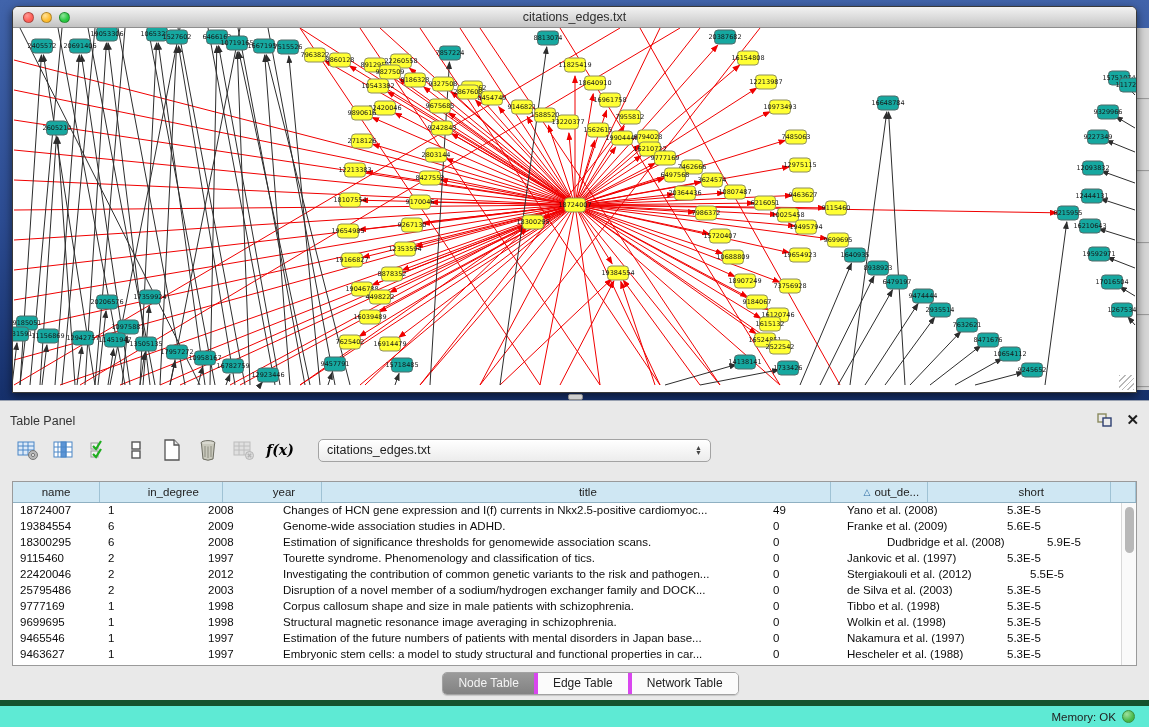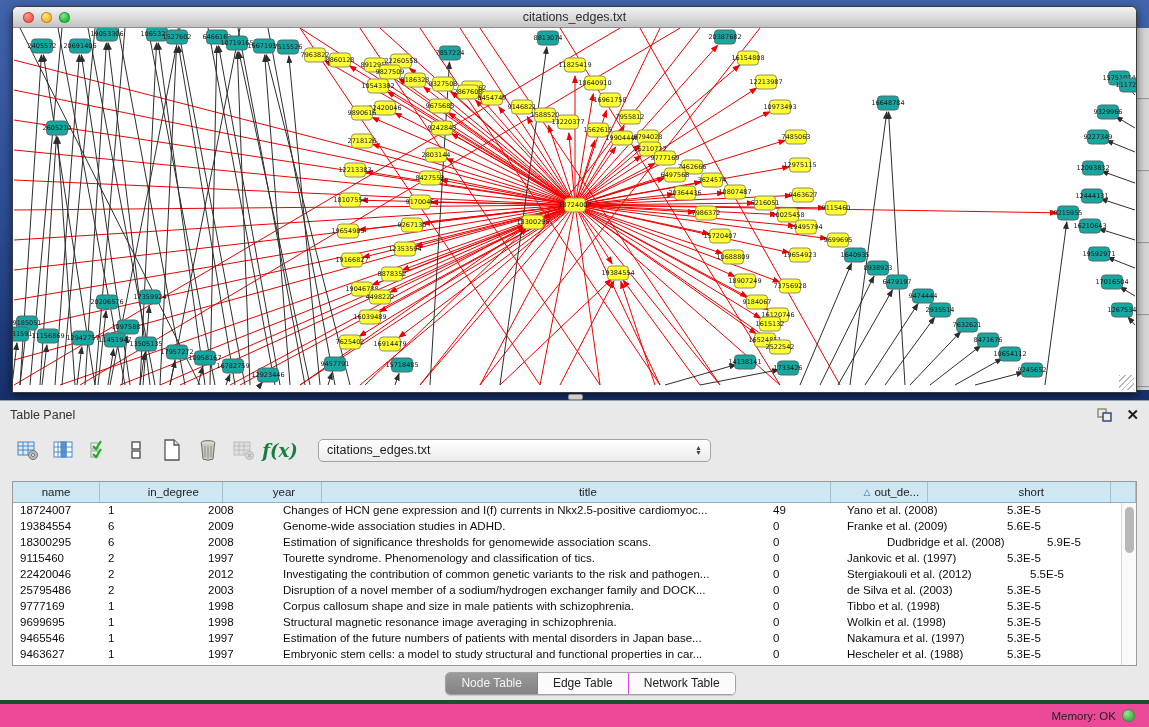--- a/index.html
+++ b/index.html
@@ -30,29 +30,29 @@
   .n-y { fill:#ffff33; stroke:#8f8f5a; stroke-width:1; }
   .n-t { fill:#16a8a0; stroke:#4f6a68; stroke-width:1; }
   .nlab { font:6.5px "DejaVu Sans", sans-serif; fill:#161616; text-anchor:middle; }
   .resize-grip { position:absolute; right:2px; bottom:2px; width:15px; height:15px;
             background:repeating-linear-gradient(315deg,#b9b9b9 0 1px,transparent 1px 4px); }
   .split-handle { position:absolute; left:568px; top:394px; width:15px; height:6px; background:#cfcfcf;
             border:1px solid #8a8a8a; border-radius:2px; }
 
   
   .table-panel { position:absolute; left:0; top:400px; width:1149px; height:327px; background:#e9e9e9; border-top:1px solid #97a0b0; }
-  .tp-header { height:27px; display:flex; align-items:center; padding:0 10px; }
+  .tp-header { height:27px; display:flex; align-items:flex-end; padding:0 10px; }
   .tp-title { font-size:12.5px; color:#333; flex:0 0 auto; }
   .tp-spacer { flex:1; }
   .tp-float { width:18px; height:16px; margin-right:12px; cursor:pointer; }
   .tp-close { font-size:15px; font-weight:bold; color:#1d1d1d; cursor:pointer; line-height:16px; }
 
   .tp-toolbar { height:44px; display:flex; align-items:center; padding-left:16px; gap:12px; }
   .tbico { width:24px; height:24px; display:flex; align-items:center; justify-content:center; cursor:pointer; }
-  .fx { font-family:"DejaVu Serif", serif; font-style:italic; font-weight:bold; font-size:18px; color:#15803d; }
+  .fx { font-family:"DejaVu Serif", serif; font-style:italic; font-weight:bold; font-size:14px; color:#000000; }
   .tbl-select { margin-left:14px; width:393px; height:23px; border:1px solid #a3a3a3; border-radius:5px;
             background:linear-gradient(180deg,#ffffff,#ececec); display:flex; align-items:center;
             padding:0 8px; font-size:12.5px; color:#1c1c1c; cursor:pointer; box-shadow:inset 0 1px 0 #fff; }
   .tbl-select .val { flex:1; }
   .spin { display:flex; flex-direction:column; line-height:5px; font-size:7px; color:#444; align-items:center; }
 
   .tbl-wrap { position:absolute; left:12px; top:80px; width:1125px; height:185px; background:#fff;
             border:1px solid #9a9a9a; overflow:hidden; }
   .tbl-header { display:flex; height:21px; background:#cfe7f3; border-bottom:1px solid #8fb0c2;gap:24px; }
   .th { border-right:1px solid #9fc2d4; display:flex; align-items:center; justify-content:center;
@@ -61,26 +61,26 @@
   .tbl-body { position:absolute; left:0; top:21px; right:15px; bottom:0; overflow:hidden; }
   .tr { display:flex; height:16px; }
   .td { font-size:11.5px; color:#0c0c0c; padding:1px 0 0 7px; overflow:hidden; white-space:nowrap; }
   .tbl-scroll { position:absolute; right:0; top:21px; bottom:0; width:15px; background:#fafafa; border-left:1px solid #d9d9d9; }
   .tbl-scroll .thumb { position:absolute; left:3px; top:4px; width:9px; height:46px; background:#b8b8b8; border-radius:5px; }
 
   .tp-tabs { position:absolute; left:16px; top:271px; width:1149px; display:flex; justify-content:center; }
   .seg { display:flex; border:1px solid #a2a2a2; border-radius:5px; overflow:hidden;
          box-shadow:0 1px 1px rgba(0,0,0,.15); }
   .seg-item { padding:0 15px; height:21px; line-height:21px; font-size:12px; background:#fbfbfb; color:#222;
-         border-left:1px solid #d946ef; cursor:pointer; }
+         border-left:4px solid #d946ef; cursor:pointer; }
   .seg-item:first-child { border-left:none; }
   .seg-item.active { background:linear-gradient(180deg,#9a9a9a,#828282); color:#f4f4f4; }
 
-  .status-bar { position:absolute; left:0; bottom:0; width:1149px; height:27px; background:#ec4899;
-         border-top:4px solid #14532d; display:flex; align-items:center; justify-content:flex-end; padding-right:14px; gap:6px; }
+  .status-bar { position:absolute; left:0; bottom:0; width:1149px; height:27px; background:#5eead4;
+         border-top:6px solid #14532d; display:flex; align-items:center; justify-content:flex-end; padding-right:14px; gap:6px; }
   .status-bar .mlabel { font-size:11.5px; color:#222; }
   .mem-dot { width:13px; height:13px; border-radius:50%; border:1px solid #3c8c3c;
          background:radial-gradient(circle at 35% 30%, #9fe09f, #46b846 65%); }
 </style>
 </head>
 <body>
 
 <div class="screen">
 
   <div class="net-bg">

